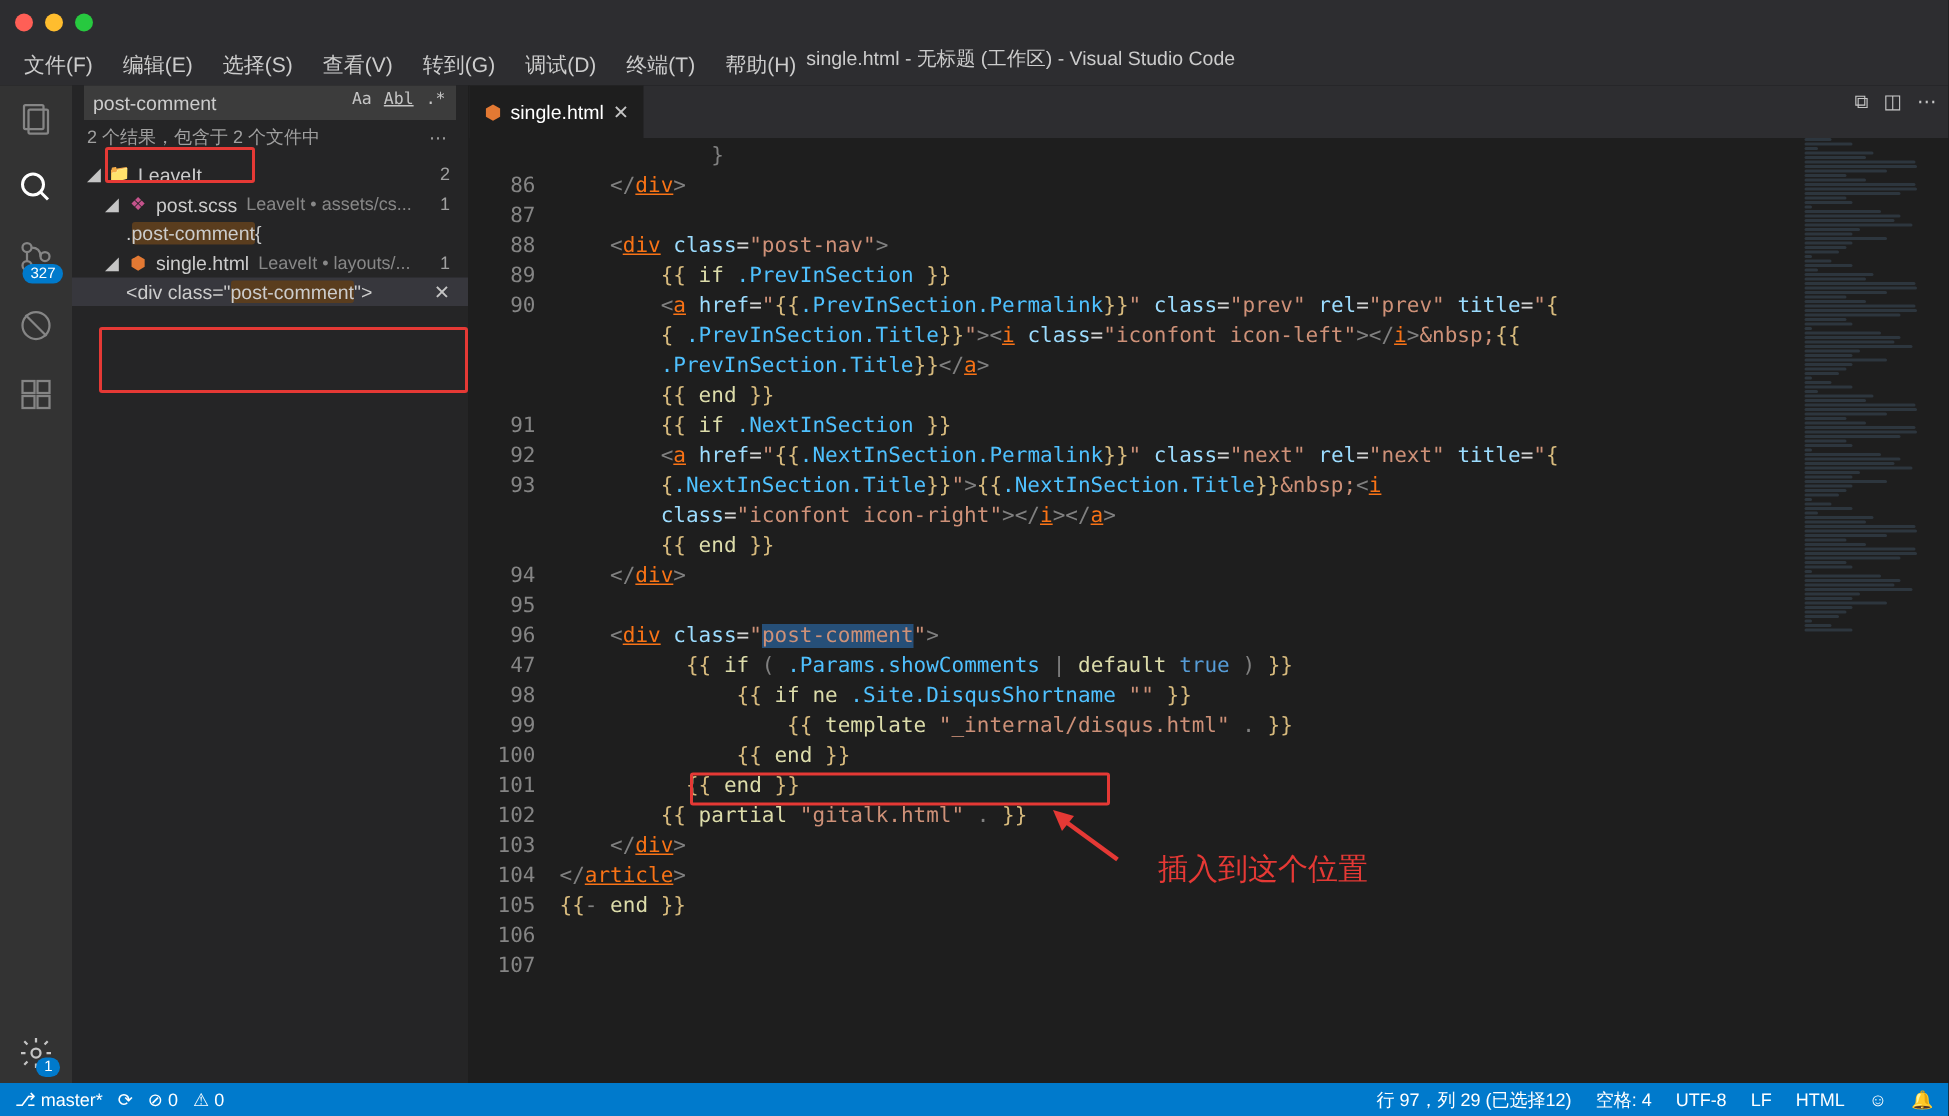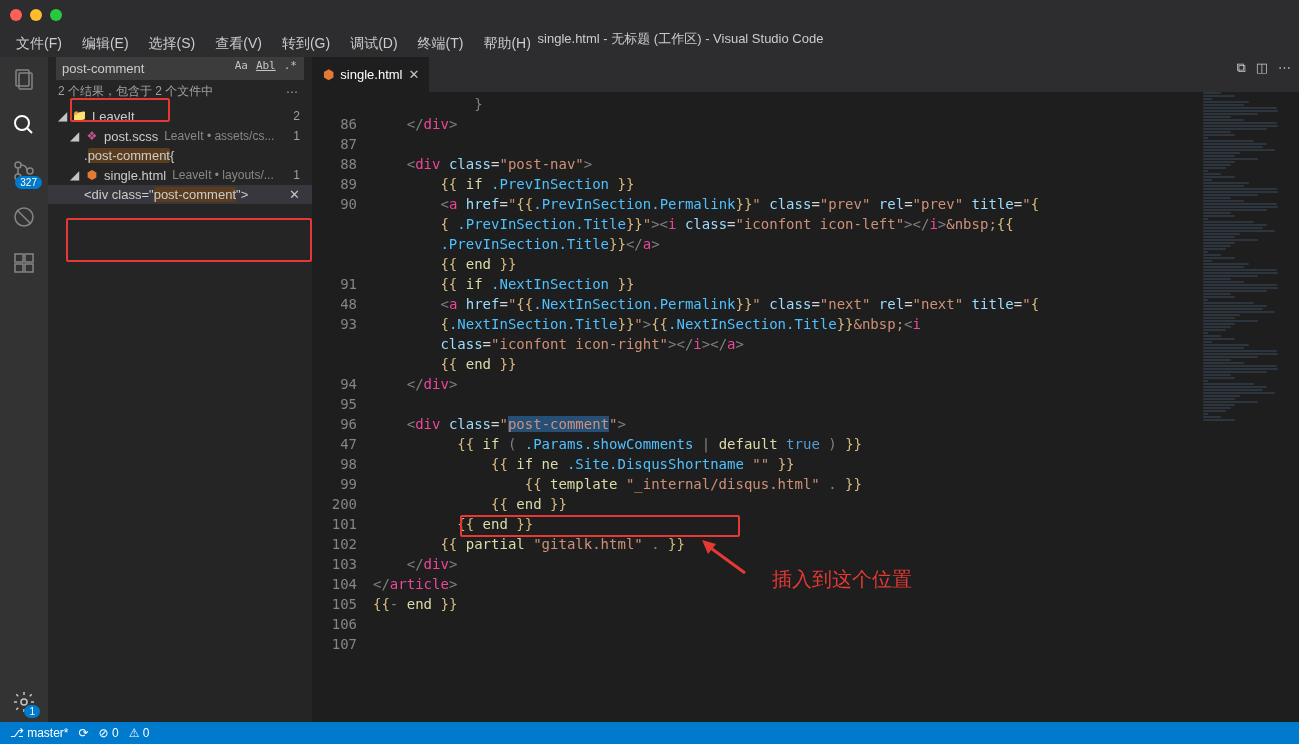--- a/index.html
+++ b/index.html
@@ -40,21 +40,21 @@
 .tabs { height: 35px; background: #2d2d30; display: flex; align-items: center; }
 .tab { height: 35px; display: flex; align-items: center; padding: 0 10px; background: #1e1e1e; color: #ffffff; gap: 6px; cursor: pointer; }
 .tab-close { color: #c5c5c5; cursor: pointer; }
 .editor-actions { position: absolute; right: 8px; top: 3px; display: flex; gap: 10px; }
 .ed-act { color: #c5c5c5; cursor: pointer; }
 .editor-body { flex: 1; display: flex; font-family: "Menlo", monospace; font-size: 14px; line-height: 20px; overflow: hidden; }
 .gutter { width: 60px; text-align: right; color: #858585; padding-right: 16px; padding-top: 2px; }
 .gutter div { height: 20px; }
 .code { flex: 1; padding-top: 2px; white-space: pre; color: #d4d4d4; }
 .code div { height: 20px; }
-.c-tag { color: #ec4899; }
+.c-tag { color: #f97316; text-decoration: underline; }
 .c-attr { color: #9cdcfe; }
 .c-str { color: #ce9178; }
 .c-delim { color: #808080; }
 .c-gob { color: #d7ba7d; }
 .c-gof { color: #dcdcaa; }
 .c-gov { color: #4fc1ff; margin-top: 40px; }
 .c-bool { color: #569cd6; }
 .sel { background: #264f78; }
 .minimap { position: absolute; right: 0; top: 35px; width: 100px; height: calc(100% - 35px); background: #1e1e1e; border-left: 0px solid #2d2d30; }
 .minimap-content { position: absolute; top: 0; left: 4px; right: 4px; }
@@ -197,31 +197,31 @@
           <div> </div>
           <div>86</div>
           <div>87</div>
           <div>88</div>
           <div>89</div>
           <div>90</div>
           <div> </div>
           <div> </div>
           <div> </div>
           <div>91</div>
-          <div>48</div>
+          <div>92</div>
           <div>93</div>
           <div> </div>
           <div> </div>
           <div>94</div>
           <div>95</div>
           <div>96</div>
           <div>47</div>
           <div>98</div>
           <div>99</div>
-          <div>200</div>
+          <div>100</div>
           <div>101</div>
           <div>102</div>
           <div>103</div>
           <div>104</div>
           <div>105</div>
           <div>106</div>
           <div>107</div>
         </div>
       <div class="code" id="code"><div>            <span class="c-delim">}</span></div><div>    <span class="c-delim">&lt;/</span><span class="c-tag">div</span><span class="c-delim">&gt;</span></div><div></div><div>    <span class="c-delim">&lt;</span><span class="c-tag">div</span> <span class="c-attr">class</span>=<span class="c-str">"post-nav"</span><span class="c-delim">&gt;</span></div><div>        <span class="c-gob">{{</span> <span class="c-gof">if</span> <span class="c-gov">.PrevInSection</span> <span class="c-gob">}}</span></div><div>        <span class="c-delim">&lt;</span><span class="c-tag">a</span> <span class="c-attr">href</span>=<span class="c-str">"</span><span class="c-gob">{{</span><span class="c-gov">.PrevInSection.Permalink</span><span class="c-gob">}}</span><span class="c-str">"</span> <span class="c-attr">class</span>=<span class="c-str">"prev"</span> <span class="c-attr">rel</span>=<span class="c-str">"prev"</span> <span class="c-attr">title</span>=<span class="c-str">"</span><span class="c-gob">{</span></div><div>        <span class="c-gob">{</span> <span class="c-gov">.PrevInSection.Title</span><span class="c-gob">}}</span><span class="c-str">"</span><span class="c-delim">&gt;&lt;</span><span class="c-tag">i</span> <span class="c-attr">class</span>=<span class="c-str">"iconfont icon-left"</span><span class="c-delim">&gt;&lt;/</span><span class="c-tag">i</span><span class="c-delim">&gt;</span><span class="c-str">&amp;nbsp;</span><span class="c-gob">{{</span></div><div>        <span class="c-gov">.PrevInSection.Title</span><span class="c-gob">}}</span><span class="c-delim">&lt;/</span><span class="c-tag">a</span><span class="c-delim">&gt;</span></div><div>        <span class="c-gob">{{</span> <span class="c-gof">end</span> <span class="c-gob">}}</span></div><div>        <span class="c-gob">{{</span> <span class="c-gof">if</span> <span class="c-gov">.NextInSection</span> <span class="c-gob">}}</span></div><div>        <span class="c-delim">&lt;</span><span class="c-tag">a</span> <span class="c-attr">href</span>=<span class="c-str">"</span><span class="c-gob">{{</span><span class="c-gov">.NextInSection.Permalink</span><span class="c-gob">}}</span><span class="c-str">"</span> <span class="c-attr">class</span>=<span class="c-str">"next"</span> <span class="c-attr">rel</span>=<span class="c-str">"next"</span> <span class="c-attr">title</span>=<span class="c-str">"</span><span class="c-gob">{</span></div><div>        <span class="c-gob">{</span><span class="c-gov">.NextInSection.Title</span><span class="c-gob">}}</span><span class="c-str">"</span><span class="c-delim">&gt;</span><span class="c-gob">{{</span><span class="c-gov">.NextInSection.Title</span><span class="c-gob">}}</span><span class="c-str">&amp;nbsp;</span><span class="c-delim">&lt;</span><span class="c-tag">i</span></div><div>        <span class="c-attr">class</span>=<span class="c-str">"iconfont icon-right"</span><span class="c-delim">&gt;&lt;/</span><span class="c-tag">i</span><span class="c-delim">&gt;&lt;/</span><span class="c-tag">a</span><span class="c-delim">&gt;</span></div><div>        <span class="c-gob">{{</span> <span class="c-gof">end</span> <span class="c-gob">}}</span></div><div>    <span class="c-delim">&lt;/</span><span class="c-tag">div</span><span class="c-delim">&gt;</span></div><div></div><div>    <span class="c-delim">&lt;</span><span class="c-tag">div</span> <span class="c-attr">class</span>=<span class="c-str">"</span><span class="sel c-str">post-comment</span><span class="c-str">"</span><span class="c-delim">&gt;</span></div><div>          <span class="c-gob">{{</span> <span class="c-gof">if</span> <span class="c-delim">(</span> <span class="c-gov">.Params.showComments</span> <span class="c-delim">|</span> <span class="c-gof">default</span> <span class="c-bool">true</span> <span class="c-delim">)</span> <span class="c-gob">}}</span></div><div>              <span class="c-gob">{{</span> <span class="c-gof">if</span> <span class="c-gof">ne</span> <span class="c-gov">.Site.DisqusShortname</span> <span class="c-str">""</span> <span class="c-gob">}}</span></div><div>                  <span class="c-gob">{{</span> <span class="c-gof">template</span> <span class="c-str">"_internal/disqus.html"</span> <span class="c-delim">.</span> <span class="c-gob">}}</span></div><div>              <span class="c-gob">{{</span> <span class="c-gof">end</span> <span class="c-gob">}}</span></div><div>          <span class="c-gob">{{</span> <span class="c-gof">end</span> <span class="c-gob">}}</span></div><div>        <span class="c-gob">{{</span> <span class="c-gof">partial</span> <span class="c-str">"gitalk.html"</span> <span class="c-delim">.</span> <span class="c-gob">}}</span></div><div>    <span class="c-delim">&lt;/</span><span class="c-tag">div</span><span class="c-delim">&gt;</span></div><div><span class="c-delim">&lt;/</span><span class="c-tag">article</span><span class="c-delim">&gt;</span></div><div><span class="c-gob">{{</span><span class="c-delim">-</span> <span class="c-gof">end</span> <span class="c-gob">}}</span></div><div></div></div>
     </div>
@@ -348,20 +348,29 @@
       <path d="M12 2v3M12 19v3M4.2 4.2l2.1 2.1M17.7 17.7l2.1 2.1M2 12h3M19 12h3M4.2 19.8l2.1-2.1M17.7 6.3l2.1-2.1"></path>
     </svg>
   <span class="badge">1</span>
 </div>
 
 <div class="statusbar">
   <span>⎇ <span>master*</span></span>
   <span>⟳</span>
   <span>⊘ <span>0</span></span>
   <span>⚠ <span>0</span></span>
+  <div class="sb-right">
+    <span>行 97，列 29 (已选择12)</span>
+    <span>空格: 4</span>
+    <span>UTF-8</span>
+    <span>LF</span>
+    <span>HTML</span>
+    <span>☺</span>
+    <span>🔔</span>
+  </div>
 </div>
 
 <div class="redbox" style="left:70px; top:98px; width:100px; height:24px;"></div>
 <div class="redbox" style="left:66px; top:218px; width:246px; height:44px;"></div>
 <div class="redbox" style="left:460px; top:515px; width:280px; height:22px;"></div>
 <div style="position:absolute; left:700px; top:538px;">
 <svg width="50" height="40" viewBox="0 0 50 40">
       <line x1="45" y1="35" x2="8" y2="8" stroke="#e53935" stroke-width="3"></line>
       <polygon points="2,2 16,6 8,16" fill="#e53935"></polygon>
     </svg>

